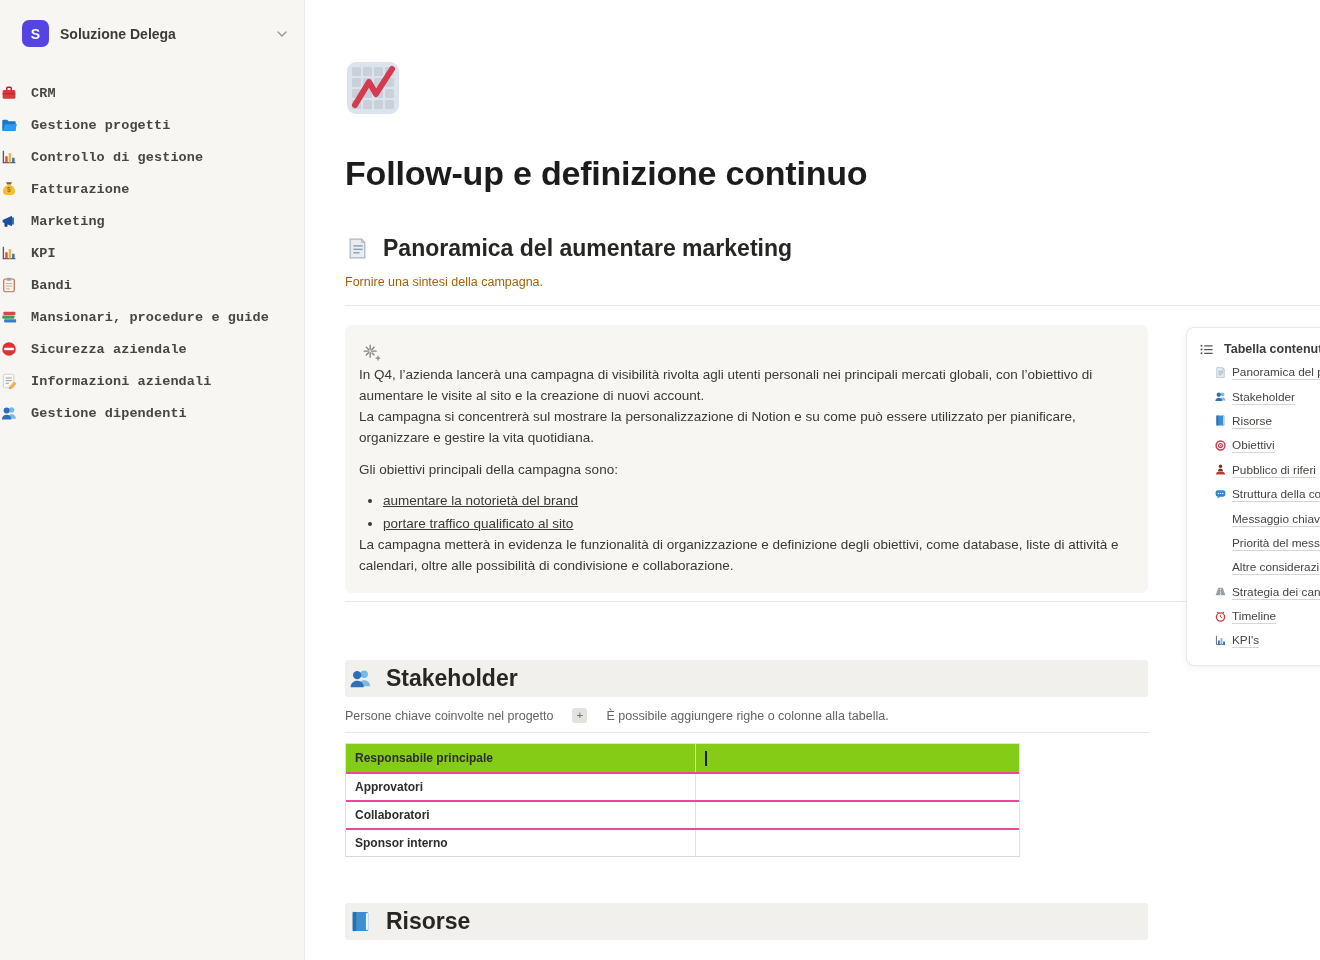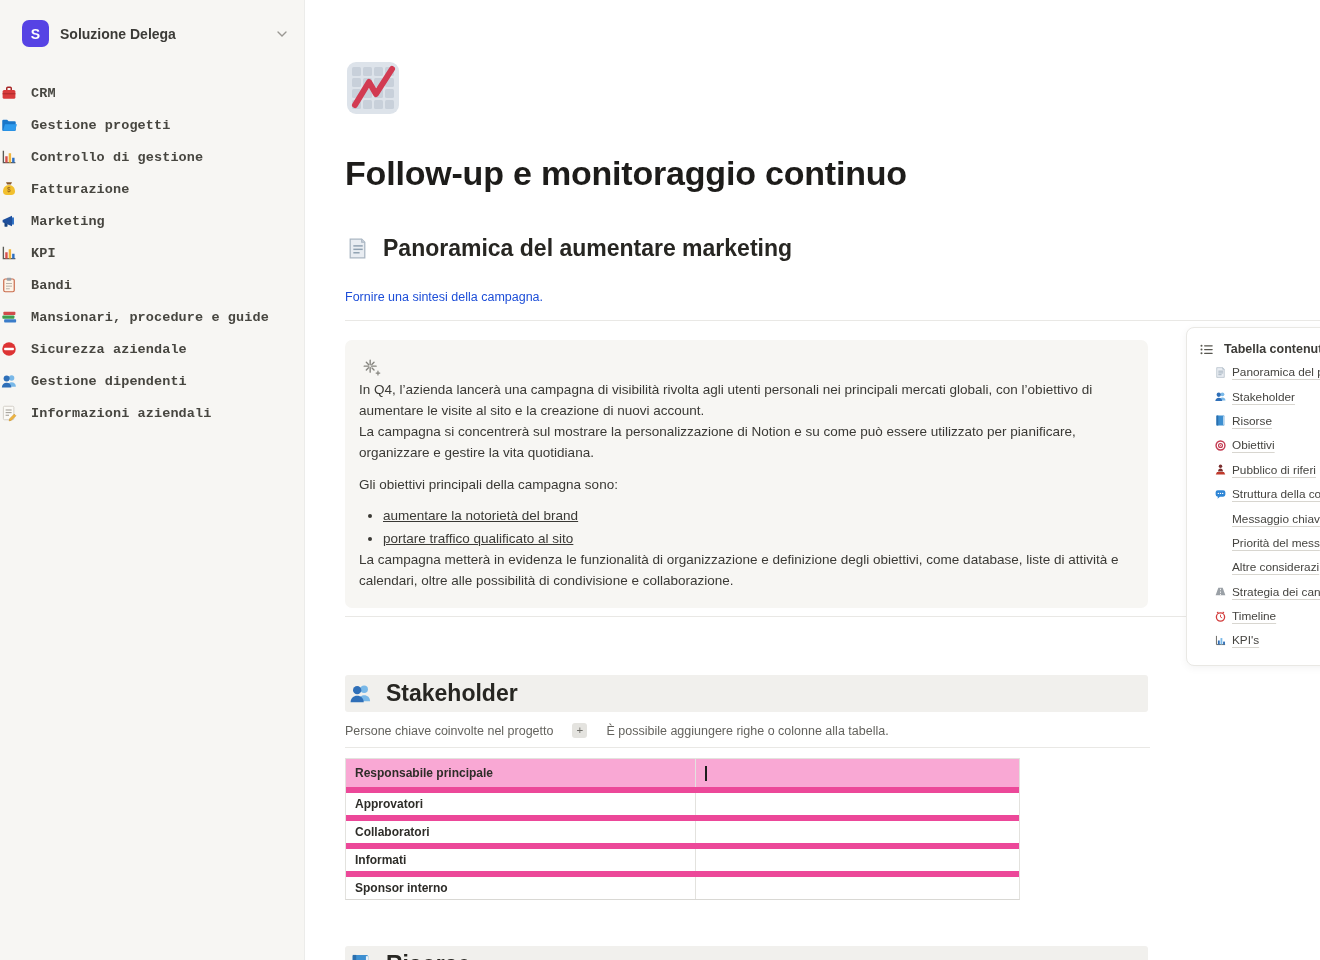--- a/index.html
+++ b/index.html
@@ -31,21 +31,21 @@
   .side-item .s-icon { width:18px; height:18px; margin-right:13px; flex:0 0 auto; display:flex; }
   .side-item .s-label { font-size:13.5px; font-weight:600; color:#474640; letter-spacing:.1px; }
   
   .main { position:absolute; left:305px; top:0; width:1015px; height:960px; background:#fff; }
   .content { padding-left:40px; }
   .page-icon { margin-top:60px; width:56px; height:56px; }
   .page-title { margin-top:38px; font-size:34px; font-weight:bold; color:#1d1c1a; letter-spacing:-.2px; }
   .h2-row { display:flex; align-items:center; margin-top:42px; }
   .h2-row .h2-icon { width:25px; height:25px; margin-right:13px; display:flex; }
   .h2-text { font-size:23px; font-weight:bold; color:#272622; }
-  .caption { margin-top:28px; font-size:12.5px; color:#1d4ed8; }
+  .caption { margin-top:13px; font-size:12.5px; color:#a16207; }
   .divider { height:1px; background:#e9e8e5; margin-top:16px; width:975px; }
   .divider.short { width:805px; }
   
   .callout {
     margin-top:19px; width:803px; background:#f7f6f3; border-radius:7px;
     padding:15px 18px 17px 14px; display:flex;flex-direction:column;
   }
   .callout .c-icon { width:22px; height:22px; margin:2px 12px 0 2px; flex:0 0 auto; }
   .callout .c-body { font-size:13.5px; line-height:21px; color:#3a3935; }
   .c-body p { margin:0; }
@@ -63,22 +63,22 @@
   }
   .band .h2-icon { width:25px; height:25px; margin-right:13px; display:flex; }
   .cap-row { display:flex; align-items:center; margin-top:11px; font-size:12.5px; color:#64635e;gap:12px; }
   .plus-badge {
     display:inline-flex; align-items:center; justify-content:center;
     width:15px; height:15px; margin:0 7px; background:#e4e3df; border-radius:3px;
     color:#6f6e69; font-size:11.5px; line-height:1; cursor:pointer;
   }
   
   .stk-table { margin-top:10px; width:675px; border:1px solid #e3e2de; border-bottom:1px solid #d9d8d4; }
-  .stk-row { display:flex; height:28px; border-top:6px solid #ec4899; }
-  .stk-row:first-child { border-top:none; background:#f9a8d4; }
+  .stk-row { display:flex; height:28px; border-top:2px solid #ec4899; }
+  .stk-row:first-child { border-top:none; background:#84cc16; }
   .stk-cell-label {
     width:350px; border-right:1px solid #e3e2de; display:flex; align-items:center;
     padding-left:9px; font-size:12px; font-weight:bold; color:#2e2d29;
   }
   .stk-cell-value { flex:1; display:flex; align-items:center; padding-left:9px; }
   .caret { width:1.5px; height:15px; background:#1e1e1e; animation:blink 1.1s steps(1) infinite; }
   @keyframes blink { 50% { opacity:0; } }
   
   .toc {
     position:absolute; left:1186px; top:327px; width:232px;
@@ -204,39 +204,39 @@
           <svg viewBox="0 0 24 24" width="18" height="18">
             <circle cx="12" cy="12" r="9" fill="#dd3333"></circle>
             <rect x="5.5" y="10.4" width="13" height="3.2" rx="1" fill="#ffffff"></rect>
           </svg>
         </span>
         <span class="s-label">Sicurezza aziendale</span>
       </div>
       <div class="side-item">
         <span class="s-icon">
           <svg viewBox="0 0 24 24" width="18" height="18">
-            <circle cx="15.5" cy="8" r="3.6" fill="#79b8e8"></circle>
-            <path d="M9.8,19.5 c0,-3.6 2.5,-5.8 5.7,-5.8 c3.2,0 5.7,2.2 5.7,5.8 z" fill="#79b8e8"></path>
-            <circle cx="8.8" cy="8.8" r="4" fill="#2f6fb8"></circle>
-            <path d="M2.5,20.5 c0,-4 2.8,-6.3 6.3,-6.3 c3.5,0 6.3,2.3 6.3,6.3 z" fill="#2f6fb8"></path>
-          </svg>
-        </span>
-        <span class="s-label">Gestione dipendenti</span>
-      </div>
-      <div class="side-item">
-        <span class="s-icon">
-          <svg viewBox="0 0 24 24" width="18" height="18">
             <rect x="4.5" y="3" width="14" height="18" rx="1.5" fill="#fbfaf6" stroke="#cfccc4" stroke-width="1.2"></rect>
             <line x1="7.5" y1="8" x2="15.5" y2="8" stroke="#9a9790" stroke-width="1.3"></line>
             <line x1="7.5" y1="11.5" x2="15.5" y2="11.5" stroke="#9a9790" stroke-width="1.3"></line>
             <line x1="7.5" y1="15" x2="12" y2="15" stroke="#9a9790" stroke-width="1.3"></line>
             <path d="M13,19.5 l6,-6 l2.2,2.2 l-6,6 l-3,0.8 z" fill="#f0b43c" stroke="#c8902a" stroke-width="0.8"></path>
           </svg>
         </span>
         <span class="s-label">Informazioni aziendali</span>
+      </div>
+      <div class="side-item">
+        <span class="s-icon">
+          <svg viewBox="0 0 24 24" width="18" height="18">
+            <circle cx="15.5" cy="8" r="3.6" fill="#79b8e8"></circle>
+            <path d="M9.8,19.5 c0,-3.6 2.5,-5.8 5.7,-5.8 c3.2,0 5.7,2.2 5.7,5.8 z" fill="#79b8e8"></path>
+            <circle cx="8.8" cy="8.8" r="4" fill="#2f6fb8"></circle>
+            <path d="M2.5,20.5 c0,-4 2.8,-6.3 6.3,-6.3 c3.5,0 6.3,2.3 6.3,6.3 z" fill="#2f6fb8"></path>
+          </svg>
+        </span>
+        <span class="s-label">Gestione dipendenti</span>
       </div>
     </div>
 </div>
 
 <div class="main">
   <div class="content">
     <div class="page-icon" id="page-icon-slot">
         <svg viewBox="0 0 56 56" width="56" height="56">
           <rect x="2" y="2" width="52" height="52" rx="9" fill="#dde3ea"></rect>
           <rect x="7" y="7" width="9" height="9" rx="1.5" fill="#c8d0da"></rect>
@@ -251,21 +251,21 @@
           <rect x="18" y="29" width="9" height="9" rx="1.5" fill="#c8d0da"></rect>
           <rect x="29" y="29" width="9" height="9" rx="1.5" fill="#c8d0da"></rect>
           <rect x="40" y="29" width="9" height="9" rx="1.5" fill="#c8d0da"></rect>
           <rect x="7" y="40" width="9" height="9" rx="1.5" fill="#c8d0da"></rect>
           <rect x="18" y="40" width="9" height="9" rx="1.5" fill="#c8d0da"></rect>
           <rect x="29" y="40" width="9" height="9" rx="1.5" fill="#c8d0da"></rect>
           <rect x="40" y="40" width="9" height="9" rx="1.5" fill="#c8d0da"></rect>
           <path d="M10,45 L24,22 L31,34 L47,9" fill="none" stroke="#d23b52" stroke-width="6" stroke-linecap="round" stroke-linejoin="round"></path>
         </svg>
       </div>
-    <h1 class="page-title">Follow-up e monitoraggio continuo</h1>
+    <h1 class="page-title">Follow-up e definizione continuo</h1>
 
     <div class="h2-row">
       <span class="h2-icon" id="overview-icon-slot">
           <svg viewBox="0 0 24 24" width="25" height="25">
             <path d="M5,3 h11 l3,3 v15 h-14 z" fill="#e9edf2" stroke="#aab6c2" stroke-width="1.2"></path>
             <path d="M16,3 v3 h3" fill="#c7d0da" stroke="#aab6c2" stroke-width="1"></path>
             <line x1="8" y1="9.5" x2="17" y2="9.5" stroke="#8fa0b0" stroke-width="1.4"></line>
             <line x1="8" y1="12.8" x2="17" y2="12.8" stroke="#8fa0b0" stroke-width="1.4"></line>
             <line x1="8" y1="16.1" x2="14" y2="16.1" stroke="#8fa0b0" stroke-width="1.4"></line>
           </svg>
@@ -319,24 +319,20 @@
           <div class="stk-cell-value">
             <span class="caret"></span>
           </div>
         </div>
         <div class="stk-row">
           <div class="stk-cell-label">Approvatori</div>
           <div class="stk-cell-value"></div>
         </div>
         <div class="stk-row">
           <div class="stk-cell-label">Collaboratori</div>
-          <div class="stk-cell-value"></div>
-        </div>
-        <div class="stk-row">
-          <div class="stk-cell-label">Informati</div>
           <div class="stk-cell-value"></div>
         </div>
         <div class="stk-row">
           <div class="stk-cell-label">Sponsor interno</div>
           <div class="stk-cell-value"></div>
         </div>
       </div>
 
     <div class="band" style="margin-top:46px">
       <span class="h2-icon" id="resources-icon-slot">

